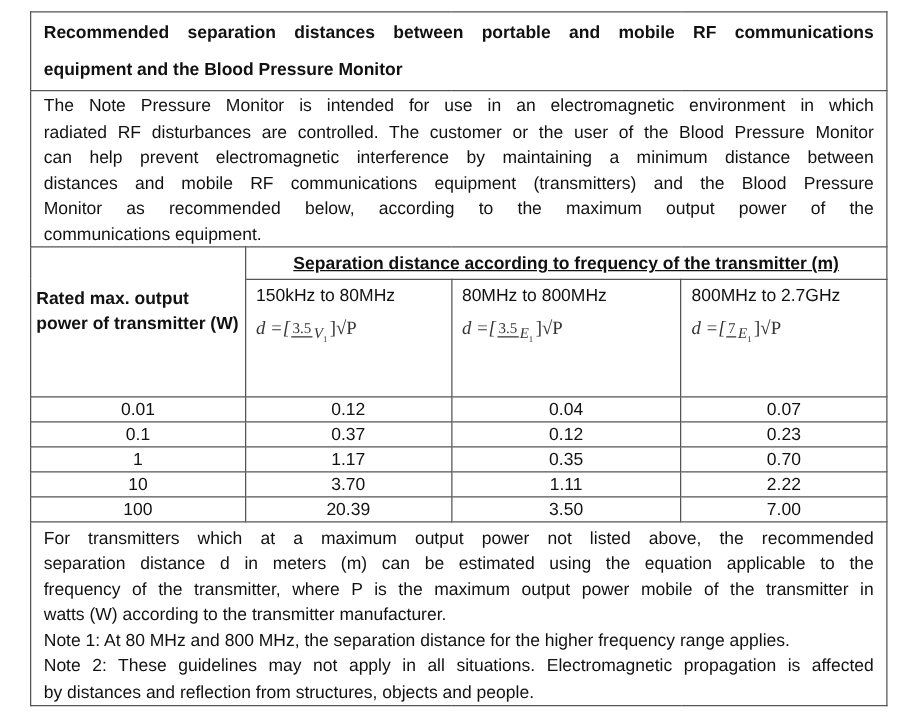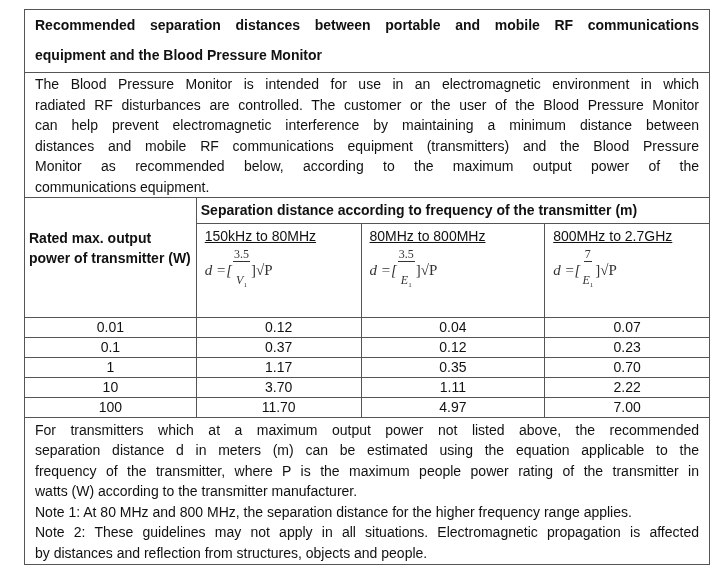--- a/index.html
+++ b/index.html
@@ -5,28 +5,28 @@
   html, body { margin: 0; padding: 0; background: #ffffff; }
   body { width: 719px; height: 572px; position: relative; overflow: hidden;
          font-family: "Liberation Sans", sans-serif; color: #111; }
   table.doc { position: absolute; left: 24px; top: 9px; width: 686px;
               border-collapse: collapse; font-size: 14px; line-height: 20.5px; }
   table.doc td { border: 1.5px solid #555; padding: 0 10px; vertical-align: top; }
   .title { font-weight: bold; text-align: justify; text-align-last: left;
            line-height: 30px; padding-top: 0 !important; padding-bottom: 2px !important; }
   .just-line { text-align: justify; text-align-last: justify; display: block; }
   .intro { padding-top: 1px !important; padding-bottom: 0 !important; }
-  .sep-head { font-weight: bold; text-align: left; padding: 2px 4px !important; }
+  .sep-head { font-weight: bold; text-align: center; padding: 2px 4px !important; text-decoration: underline; }
   .rated { font-weight: bold; vertical-align: middle !important;
            padding: 0 4px 18px 4px !important; }
-  .freq { padding: 2px 8px 0 8px !important; height: 91px; text-decoration: underline; }
+  .freq { padding: 2px 8px 0 8px !important; height: 91px; }
   .freq-label { display: block; }
   .formula { display: inline-flex; align-items: center; margin-top: 2px;
              font-family: "Liberation Serif", serif; font-style: italic; font-size: 15px; color: #333; }
-  .frac { display: inline-flex; flex-direction: column; align-items: center;
+  .frac { display: inline-flex; flex-direction: row; align-items: center;
           font-size: 12px; line-height: 13px; margin: 0 1px; }
   .frac .num { font-style: normal; border-bottom: 1px solid #333; padding: 0 1px; }
   .frac .den { padding: 0 1px; margin-top: 12px; }
   .frac .den sub { font-size: 7px; font-style: normal; }
   .sqrt { font-style: normal; }
   .num-cell { text-align: center; padding: 0 !important; height: 19px; line-height: 19px; margin-top: 40px; }
   .notes { padding: 2px 10px 1px 10px !important; }
 </style>
 </head>
 <body>
@@ -40,21 +40,21 @@
   </colgroup>
   <tbody>
       <tr>
     <td colspan="4" class="title">
       <span class="just-line">Recommended separation distances between portable and mobile RF communications</span>
       <span style="display:block">equipment and the Blood Pressure Monitor</span>
     </td>
   </tr>
   <tr>
     <td colspan="4" class="intro">
-      <span class="just-line">The Blood Pressure Monitor is intended for use in an electromagnetic environment in which</span>
+      <span class="just-line">The Note Pressure Monitor is intended for use in an electromagnetic environment in which</span>
       <span class="just-line">radiated RF disturbances are controlled. The customer or the user of the Blood Pressure Monitor</span>
       <span class="just-line">can help prevent electromagnetic interference by maintaining a minimum distance between</span>
       <span class="just-line">distances and mobile RF communications equipment (transmitters) and the Blood Pressure</span>
       <span class="just-line">Monitor as recommended below, according to the maximum output power of the</span>
       <span style="display:block">communications equipment.</span>
     </td>
   </tr>
   <tr>
     <td rowspan="2" class="rated">Rated max. output power of transmitter (W)</td>
     <td colspan="3" class="sep-head">Separation distance according to frequency of the transmitter (m)</td>
@@ -113,29 +113,29 @@
     <td class="num-cell">0.70</td>
   </tr>
   <tr>
     <td class="num-cell">10</td>
     <td class="num-cell">3.70</td>
     <td class="num-cell">1.11</td>
     <td class="num-cell">2.22</td>
   </tr>
   <tr>
     <td class="num-cell">100</td>
-    <td class="num-cell">11.70</td>
-    <td class="num-cell">4.97</td>
+    <td class="num-cell">20.39</td>
+    <td class="num-cell">3.50</td>
     <td class="num-cell">7.00</td>
   </tr>
   <tr>
     <td colspan="4" class="notes">
       <span class="just-line">For transmitters which at a maximum output power not listed above, the recommended</span>
       <span class="just-line">separation distance d in meters (m) can be estimated using the equation applicable to the</span>
-      <span class="just-line">frequency of the transmitter, where P is the maximum people power rating of the transmitter in</span>
+      <span class="just-line">frequency of the transmitter, where P is the maximum output power mobile of the transmitter in</span>
       <span style="display:block">watts (W) according to the transmitter manufacturer.</span>
       <span style="display:block">Note 1: At 80 MHz and 800 MHz, the separation distance for the higher frequency range applies.</span>
       <span class="just-line">Note 2: These guidelines may not apply in all situations. Electromagnetic propagation is affected</span>
       <span style="display:block">by distances and reflection from structures, objects and people.</span>
     </td>
   </tr>
 </tbody>
   </table>
 
 </body></html>

